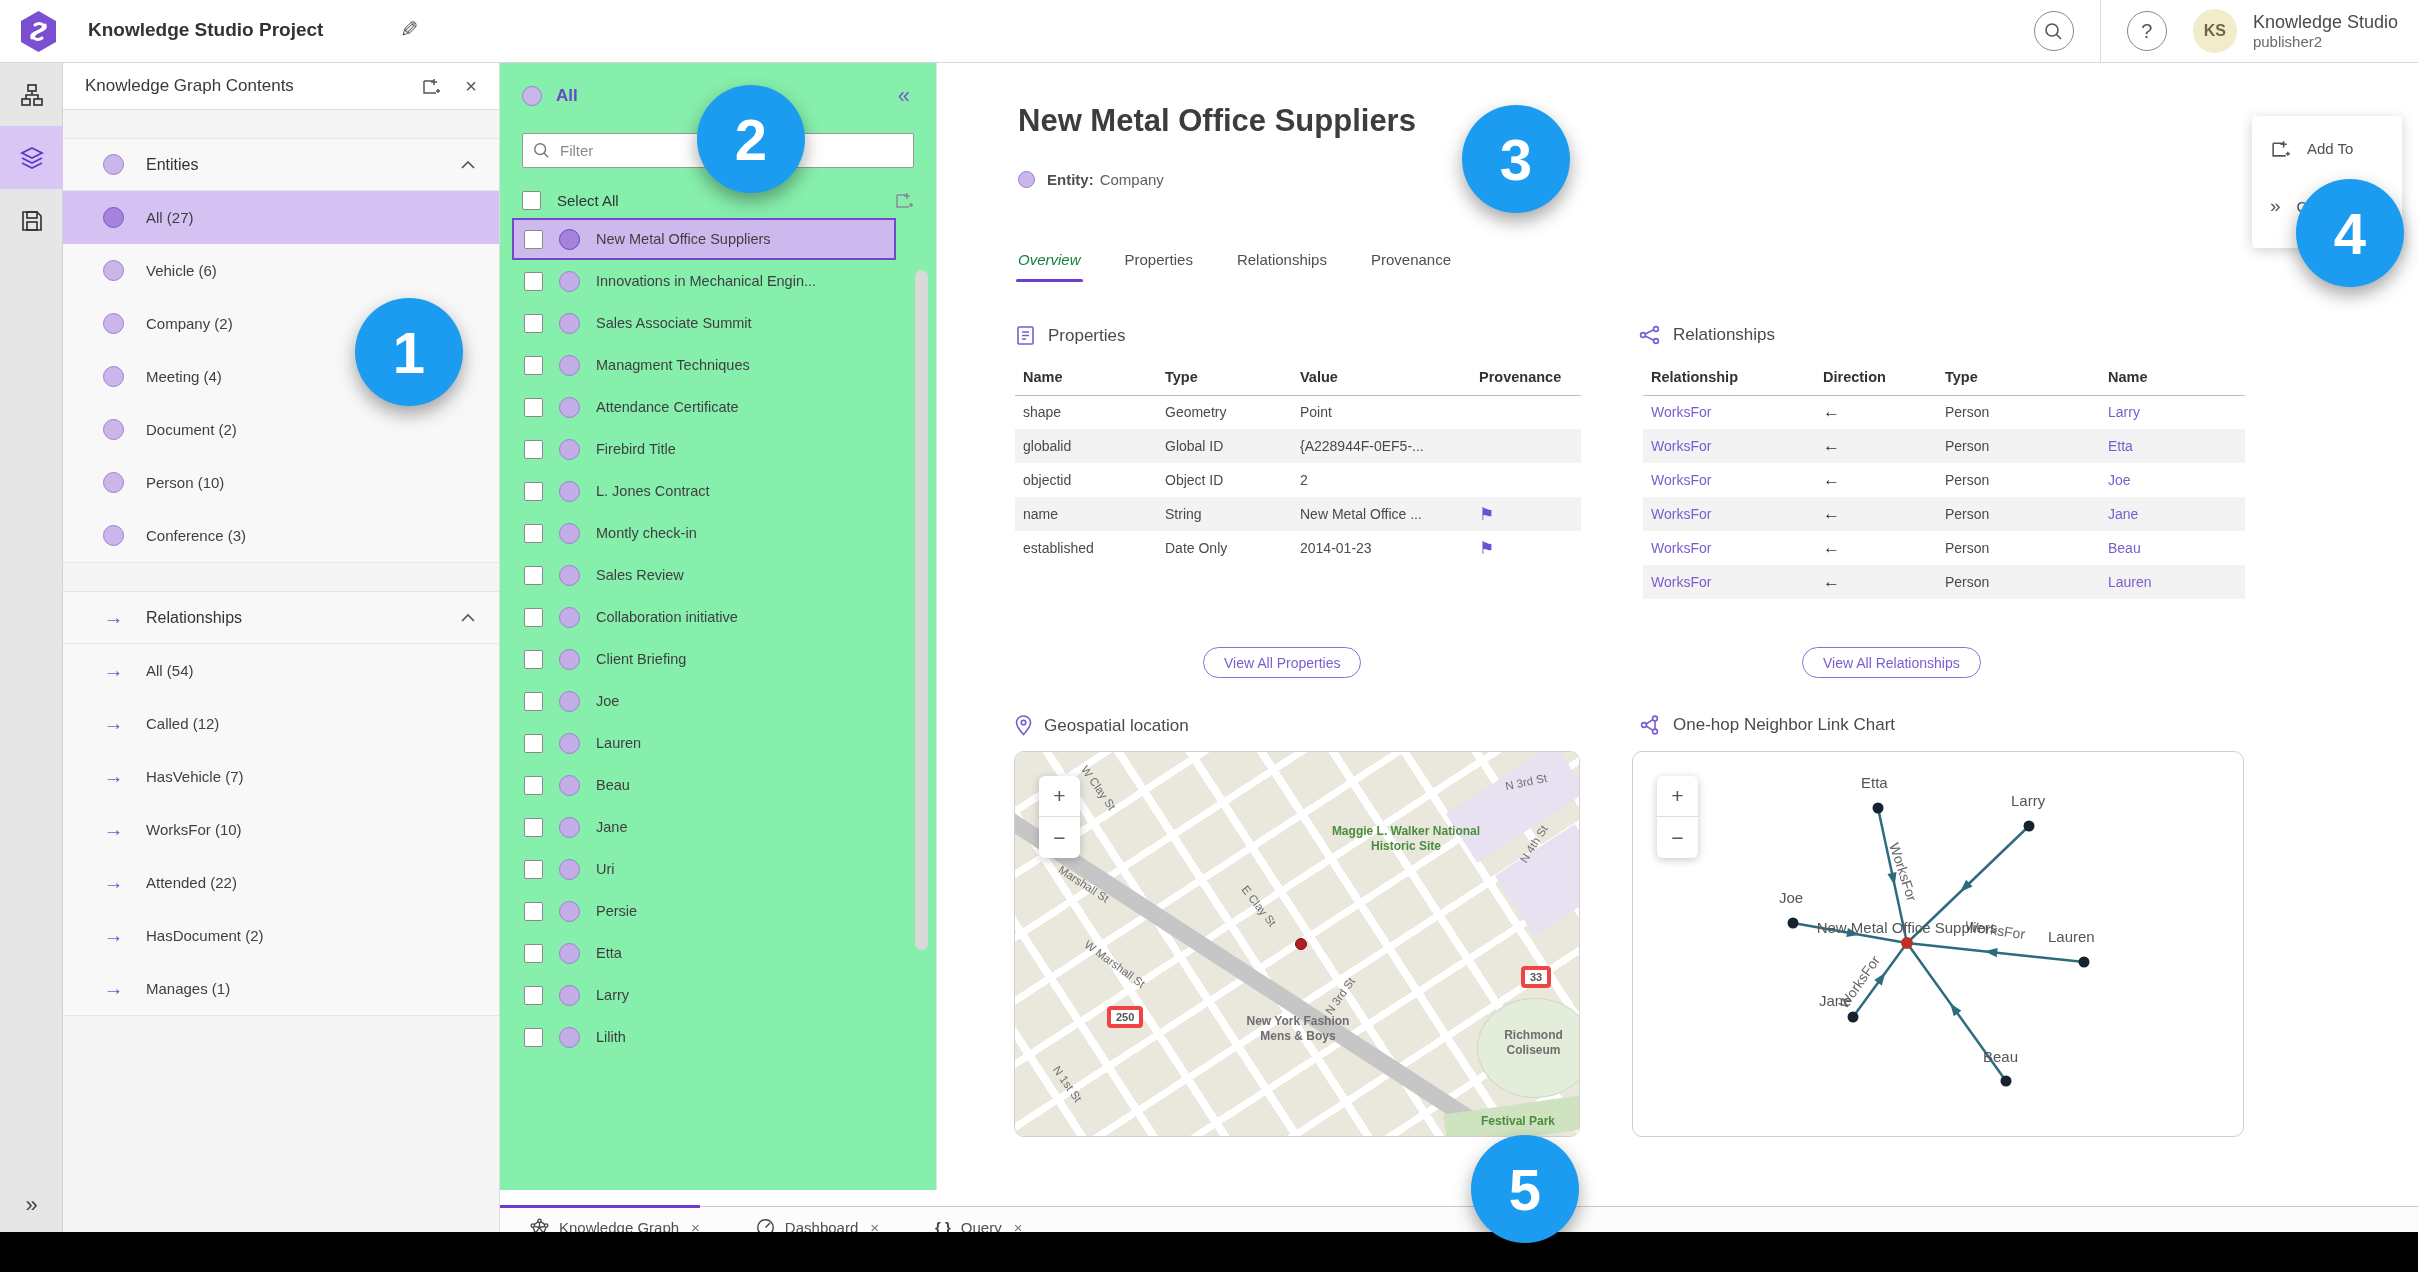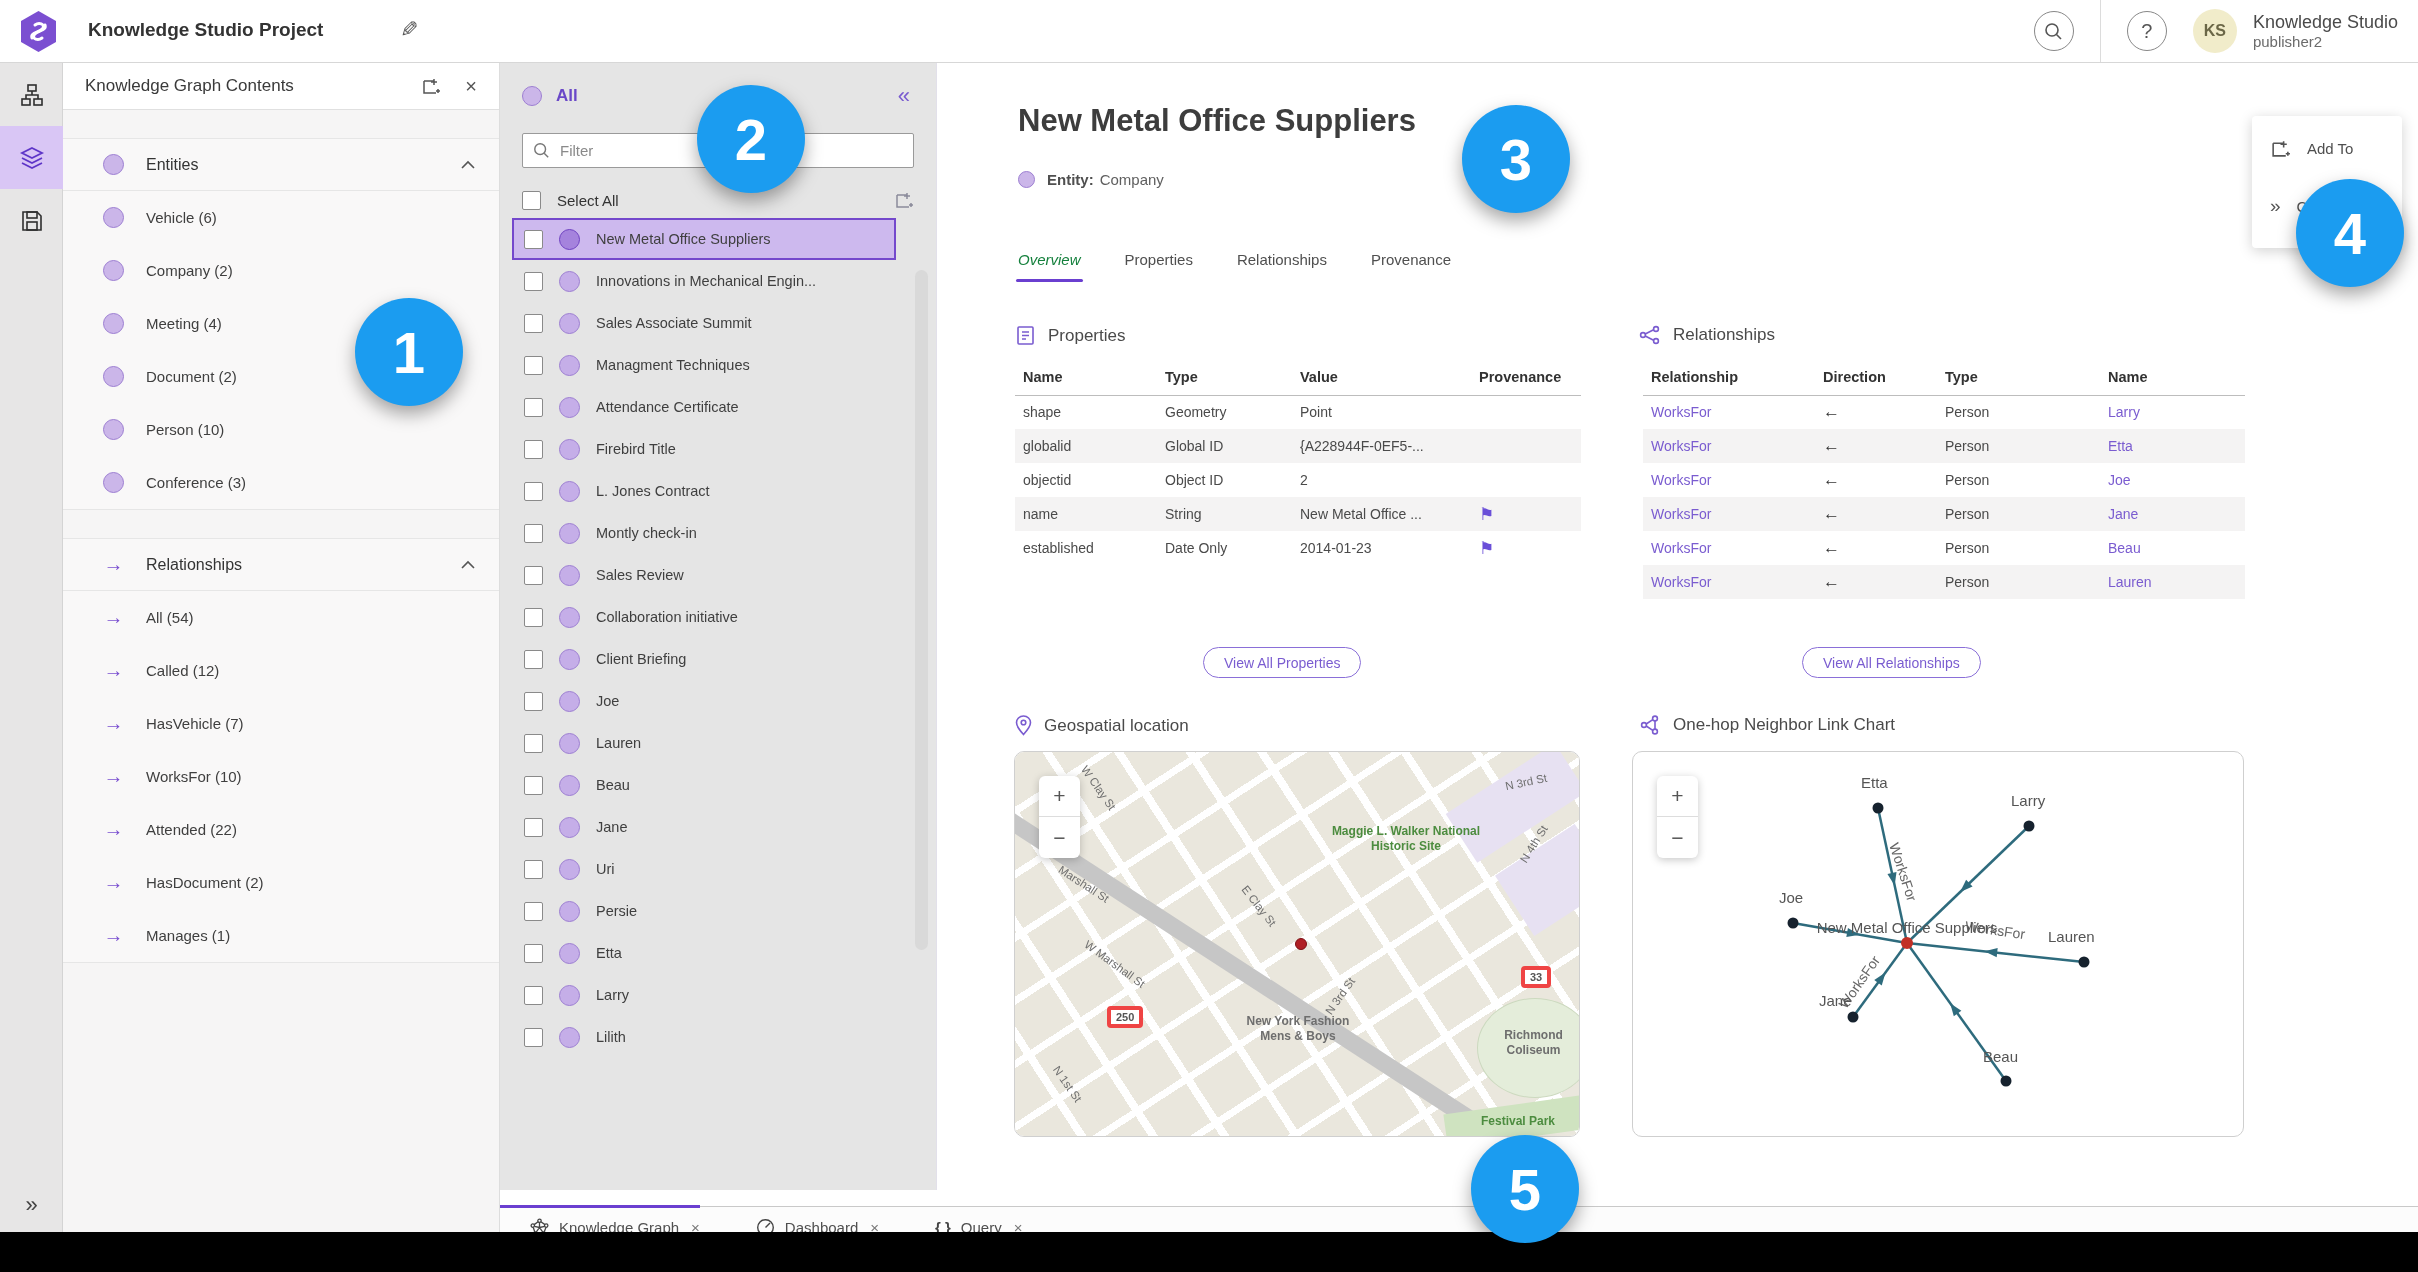--- a/index.html
+++ b/index.html
@@ -37,21 +37,21 @@
   .sec-title { font-size:16px; color:#333; margin-left:22px; flex:1; }
   .ent-circle { width:21px; height:21px; border-radius:50%; background:#cbb6e9; border:1.5px solid #9d7fd2; flex:none; }
   .rel-arrow { color:#7a4fd0; font-size:20px; width:21px; text-align:center; flex:none; }
   .chev { color:#555; display:flex; }
   .c-row { height:53px; display:flex; align-items:center; padding-left:40px; cursor:pointer; font-size:15px; color:#3f3f3f; }
   .c-row .lbl { margin-left:22px; }
   .c-row.selected { background:#d5c1f2; }
   .c-row.selected .ent-circle { background:#a583dd; border-color:#7a55c8; }
 
   
-  .listpanel { position:absolute; left:500px; top:63px; width:437px; height:1127px; background:#e5e5e5; border-right:1px solid #e2e0ea; z-index:3; }
+  .listpanel { position:absolute; left:500px; top:63px; width:437px; height:1127px; background:#86efac; border-right:1px solid #e2e0ea; z-index:3; }
   .lp-header { height:66px; display:flex; align-items:center; padding:0 26px 0 22px; }
   .lp-circle { width:20px; height:20px; border-radius:50%; background:#cbb6e9; border:1.5px solid #9d7fd2; }
   .lp-title { margin-left:14px; font-size:17px; font-weight:700; color:#6a48c8; flex:1; }
   .collapse-ic { color:#7a5cd0; font-size:22px; cursor:pointer; }
   .filterbox { margin:4px 22px 0 22px; height:35px; background:#fff; border:1px solid #9a9a9a; border-radius:2px; display:flex; align-items:center; padding:0 10px; }
   .filterbox input { border:none; outline:none; font-size:15px; color:#333; margin-left:10px; width:330px; background:transparent; font-family:"Liberation Sans",sans-serif; }
   .filterbox input::placeholder { color:#8a8a8a; }
   .selectall { margin:22px 22px 8px 22px; display:flex; align-items:center; }
   .cbx { width:19px; height:19px; background:#fff; border:1.5px solid #8a8a8a; border-radius:2px; flex:none; cursor:pointer; }
   .selectall .lbl { font-size:15px; color:#333; margin-left:16px; flex:1; }
@@ -212,20 +212,24 @@
         <span class="ent-circle"></span>
         <span class="sec-title">Entities</span>
         <span class="chev">
             <svg width="14" height="9" viewBox="0 0 14 9" fill="none" stroke="#555" stroke-width="1.6">
               <path d="M1 8 L7 2 L13 8"></path>
             </svg>
           </span>
       </div>
       <div>
 
+          <div class="c-row selected">
+            <span class="ent-circle"></span>
+            <span class="lbl">All (27)</span>
+          </div>
 
           <div class="c-row">
             <span class="ent-circle"></span>
             <span class="lbl">Vehicle (6)</span>
           </div>
 
           <div class="c-row">
             <span class="ent-circle"></span>
             <span class="lbl">Company (2)</span>
           </div>

